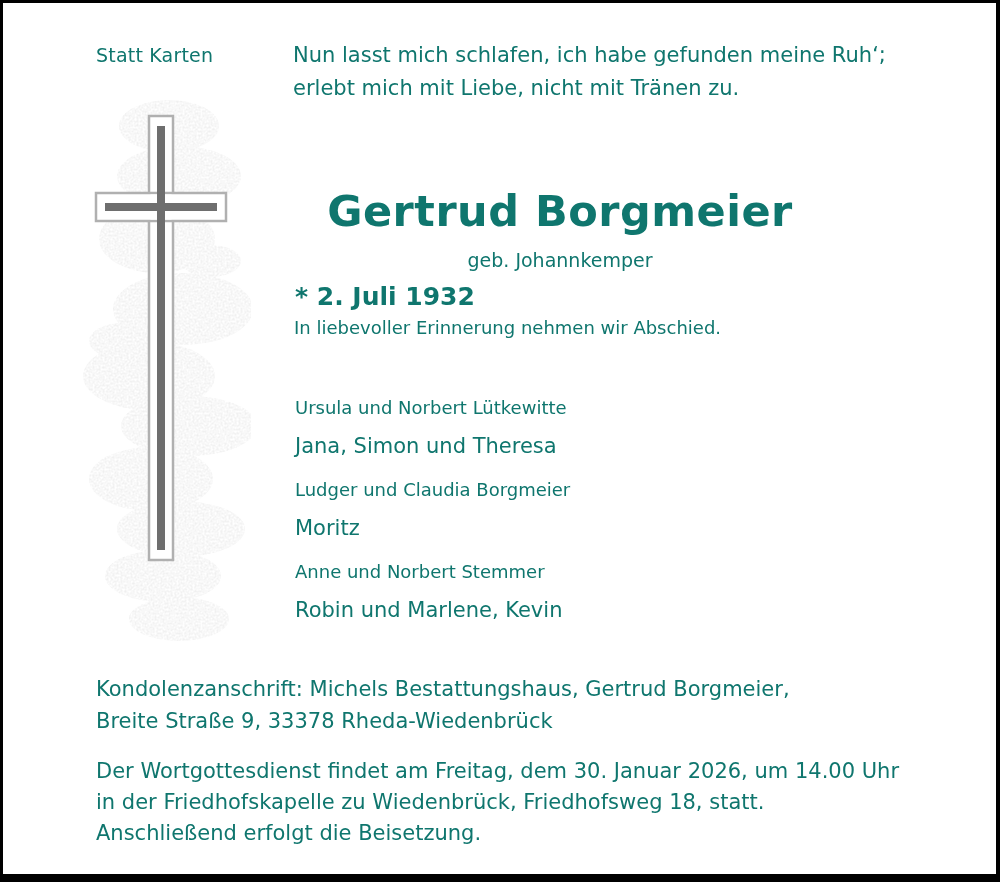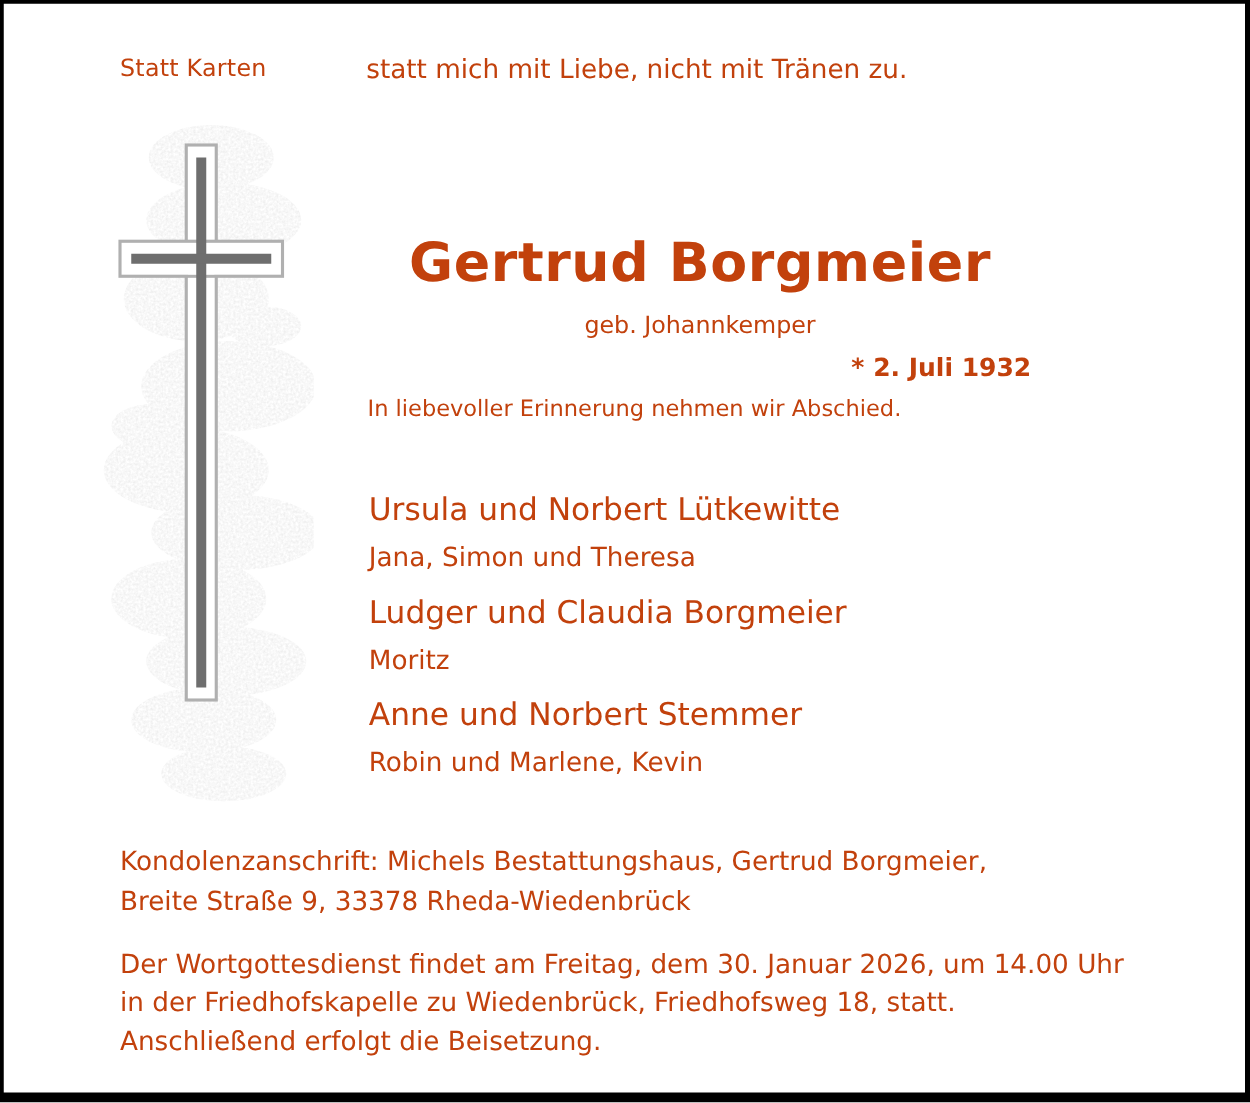--- a/index.html
+++ b/index.html
@@ -5,34 +5,34 @@
   html,body{margin:0;padding:0;background:#ffffff;}
   .page{
     position:relative;
     width:1000px;height:882px;
     box-sizing:border-box;
     background:#ffffff;
     border-style:solid;
     border-color:#000000;
     border-width:3px 4px 8px 3px;
     font-family:"DejaVu Sans","Liberation Sans",sans-serif;
-    color:#c2410c;
+    color:#0f766e;
     overflow:hidden;
   }
   .abs{position:absolute;}
   .note{left:93px;top:41px;font-size:19px;letter-spacing:.2px;}
   .art{left:48px;top:68px;width:200px;height:592px;}
   .poem{left:290px;top:36px;font-size:21px;line-height:33px;}
   .center-block{left:292px;top:184px;width:530px;text-align:center;}
   .deceased{font-size:43px;font-weight:700;letter-spacing:.5px;line-height:48px;}
   .maiden{font-size:19px;margin-top:14px;}
-  .dates{font-size:20px;font-weight:700;margin-top:11px;display:flex;justify-content:flex-end;gap:80px;}
+  .dates{font-size:25px;font-weight:700;margin-top:11px;display:flex;justify-content:flex-start;gap:80px;}
   .farewell{left:291px;top:314px;font-size:18px;}
   .mourners{left:292px;top:390px;}
-  .mname{font-size:25px;line-height:30px;}
+  .mname{font-size:18px;line-height:30px;}
   .mchildren{font-size:21px;line-height:27px;margin-top:10px;}
   .mourner + .mourner{margin-top:15px;}
   .condolence{left:93px;top:670px;font-size:21px;line-height:32px;}
   .service{left:93px;top:753px;font-size:21px;line-height:31px;}
 </style>
 </head>
 <body>
 
 <div class="page">
 
@@ -66,21 +66,22 @@
       <rect x="98" y="45" width="24" height="444" fill="#ffffff" stroke="#b0b0b0" stroke-width="2.5"></rect>
       <rect x="45" y="122" width="130" height="28" fill="#ffffff" stroke="#b0b0b0" stroke-width="2.5"></rect>
       <rect x="99.5" y="123.5" width="21" height="25" fill="#ffffff" stroke="none"></rect>
 
       <rect x="106" y="55" width="8" height="424" fill="#6e6e6e"></rect>
       <rect x="54" y="132" width="112" height="8" fill="#6e6e6e"></rect>
     </svg>
   </div>
 
   <div class="abs poem">
-    <div>statt mich mit Liebe, nicht mit Tränen zu.</div>
+    <div>Nun lasst mich schlafen, ich habe gefunden meine Ruh‘;</div>
+    <div>erlebt mich mit Liebe, nicht mit Tränen zu.</div>
   </div>
 
   <div class="abs center-block">
     <div class="deceased">Gertrud Borgmeier</div>
     <div class="maiden">geb. Johannkemper</div>
     <div class="dates">
       <span>* 2. Juli 1932</span>
     </div>
   </div>
 

